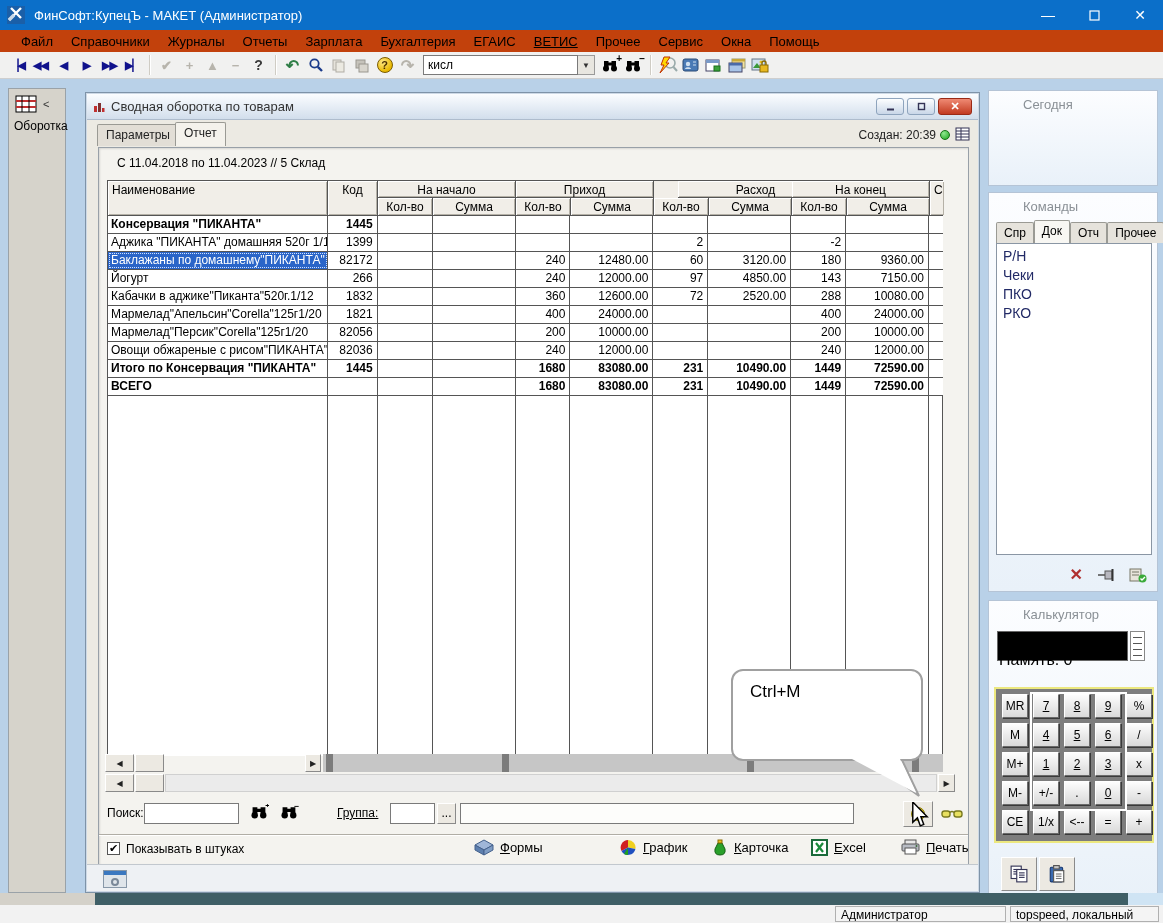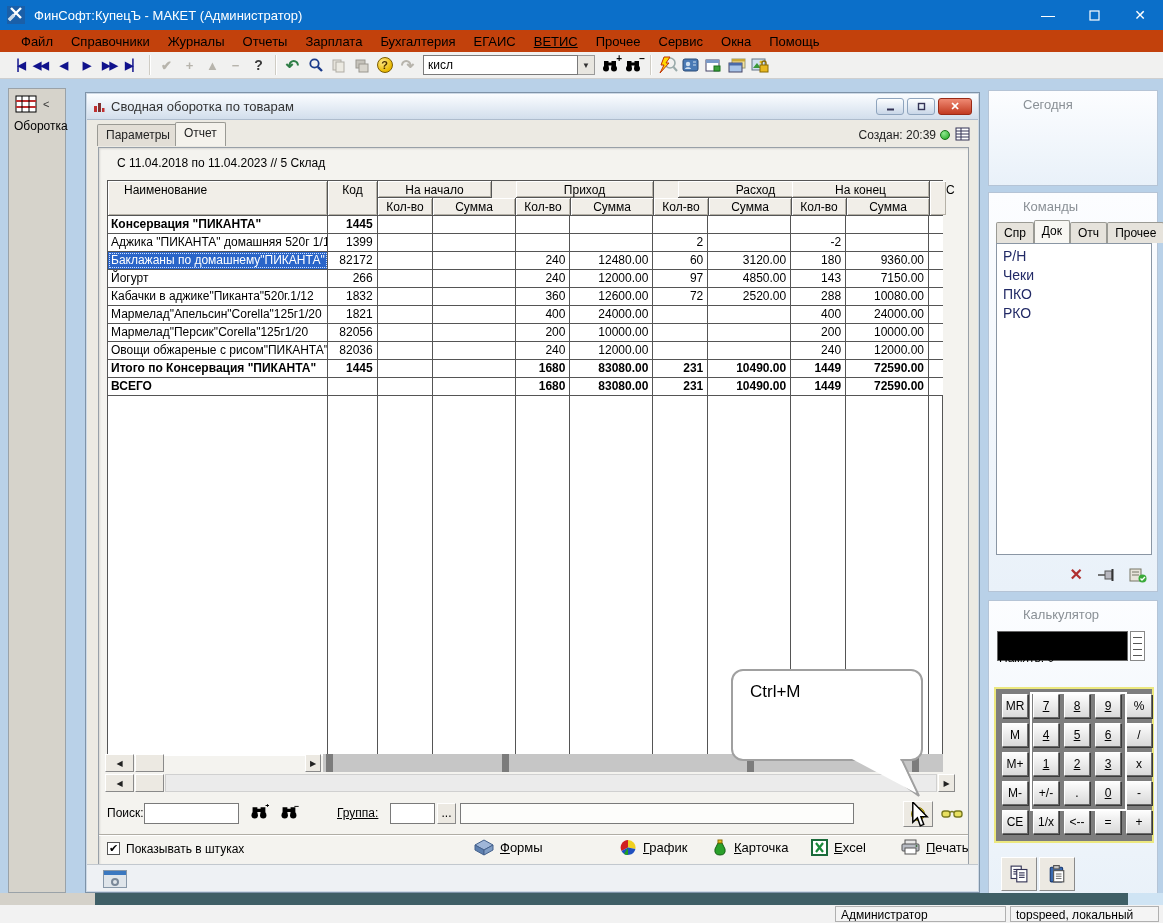--- a/index.html
+++ b/index.html
@@ -54,21 +54,21 @@
   .green-dot { position:absolute; right:28px; top:10px; width:10px; height:10px; border-radius:50%; background:radial-gradient(circle at 35% 30%,#8fe88f,#1da51d); border:1px solid #157015; }
   .grid-ico { position:absolute; right:8px; top:7px; }
 
   .rw-frame { position:absolute; left:12px; top:54px; width:871px; height:718px; background:#f4f3ef; border:1px solid #98a0a8; box-shadow:inset 1px 1px 2px rgba(0,0,0,.12); }
   .period { position:absolute; left:18px; top:8px; font-size:12px; color:#000; }
 
   
   .ttable { position:absolute; left:8px; top:32px; width:836px; }
   .thead { position:relative; height:35px; border:1px solid #555; border-bottom:none; background:#f1eee8; }
   .hc { position:absolute; background:#f1eee8; font-size:12px; color:#000; display:flex; justify-content:center; padding-top:2px; box-shadow:inset 1px 1px 0 #fff, inset -1px -1px 0 #b5b1a7; border-right:1px solid #555; }
-  .hc.left { justify-content:flex-start; padding-left:16px; }
+  .hc.left { justify-content:flex-start; padding-left:4px; }
   .hc.bb { border-bottom:1px solid #555; }
   .tbody { border-left:1px solid #555; border-top:1px solid #555; }
   .trow { display:flex; height:18px; border-bottom:1px solid #555; background:#fff; }
   .trow.bold { font-weight:bold; }
   .tc { font-size:12px; color:#000; border-right:1px solid #555; overflow:hidden; white-space:nowrap; line-height:17px; }
   .tc.name { padding-left:3px; }
   .tc.num { text-align:right; padding-right:4px; }
   .tc.sel { background:#2a65c8; color:#fff; outline:1px dotted #cfe0ff; outline-offset:-2px; }
   .vzone { display:flex; height:360px; border-left:1px solid #555; background:#fff; }
   .vc { height:100%; border-right:1px solid #555; }
@@ -115,21 +115,21 @@
   .ctab { height:21px; margin-top:2px; padding:3px 7px 0; font-size:12px; background:#e6e3dc; border:1px solid #9a9a94; border-bottom:none; border-radius:2px 2px 0 0; }
   .ctab.active { margin-top:0; height:23px; background:#f8f7f3; z-index:2; }
   .cmd-list { position:absolute; left:7px; top:50px; width:156px; height:312px; background:#fff; border:1px solid #8a96a4; padding:3px 0 0 6px; }
   .cmd-item { font-size:14px; color:#222a66; line-height:19px; }
   .cmd-icons { position:absolute; right:10px; top:372px; display:flex; gap:14px; align-items:center; }
   .xmark { color:#b03030; font-size:16px; font-weight:bold; }
 
   .calc-display { position:absolute; left:8px; top:30px; width:131px; height:30px; background:#000; border:1px solid #666; }
   .calc-mini { position:absolute; left:141px; top:30px; width:15px; height:30px; background:#fff; border:1px solid #888; display:flex; flex-direction:column; justify-content:space-around; padding:2px; }
   .calc-mini i { display:block; height:1px; background:#555; }
-  .calc-mem { position:absolute; left:10px; top:50px; font-size:12px; color:#000; }
+  .calc-mem { position:absolute; left:10px; top:50px; font-size:16px; color:#000; }
   .keypad { position:absolute; left:5px; top:86px; width:160px; height:156px; background:#7d7d7d; border:2px solid #ece87f; display:grid; grid-template-columns:repeat(5,26px); grid-auto-rows:24px; gap:5px; padding:5px 0 0 6px; }
   .keyframe { position:absolute; left:34px; top:3px; width:97px; height:119px; border:2px solid #fff; pointer-events:none; }
   .key { background:linear-gradient(#fdfdfd,#d9d9d9); border:1px solid; border-color:#fff #6a6a6a #6a6a6a #fff; box-shadow:1px 1px 0 #3a3a3a; font-size:12px; color:#000; display:flex; align-items:center; justify-content:center; }
   .key.dig { text-decoration:underline; }
   .calc-btn { position:absolute; top:256px; width:36px; height:34px; background:#ece9e2; border:1px solid; border-color:#fff #8a8a8a #8a8a8a #fff; display:flex; align-items:center; justify-content:center; }
 
   
   .bottom-strip { position:absolute; left:0; top:893px; width:1163px; height:12px; }
   .bs-gray { position:absolute; left:0; top:0; width:95px; height:12px; background:#d4d1c9; }
   .bs-dark { position:absolute; left:95px; top:0; width:1033px; height:12px; background:#3f5f66; }
@@ -326,21 +326,21 @@
         </svg>
     </div>
 
     <div class="rw-frame">
       <div class="period">С 11.04.2018 по 11.04.2023 // 5 Склад</div>
 
       <div class="ttable">
         <div class="thead" id="thead">
             <div class="hc left" style="left:0;top:0;width:220px;height:34px">Наименование</div>
             <div class="hc" style="left:220px;top:0;width:50px;height:34px">Код</div>
-            <div class="hc bb" style="left:270px;top:0;width:114px;height:17px">На начало</div>
+            <div class="hc bb" style="left:270px;top:0;width:138px;height:17px">На начало</div>
             <div class="hc" style="left:270px;top:17px;width:55px;height:17px">Кол-во</div>
             <div class="hc" style="left:325px;top:17px;width:83px;height:17px">Сумма</div>
             <div class="hc bb" style="left:408px;top:0;width:138px;height:17px">Приход</div>
             <div class="hc" style="left:408px;top:17px;width:55px;height:17px">Кол-во</div>
             <div class="hc" style="left:463px;top:17px;width:83px;height:17px">Сумма</div>
             <div class="hc bb" style="left:570px;top:0;width:156px;height:17px">Расход</div>
             <div class="hc" style="left:546px;top:17px;width:55px;height:17px">Кол-во</div>
             <div class="hc" style="left:601px;top:17px;width:83px;height:17px">Сумма</div>
             <div class="hc bb" style="left:684px;top:0;width:138px;height:17px">На конец</div>
             <div class="hc" style="left:684px;top:17px;width:55px;height:17px">Кол-во</div>

